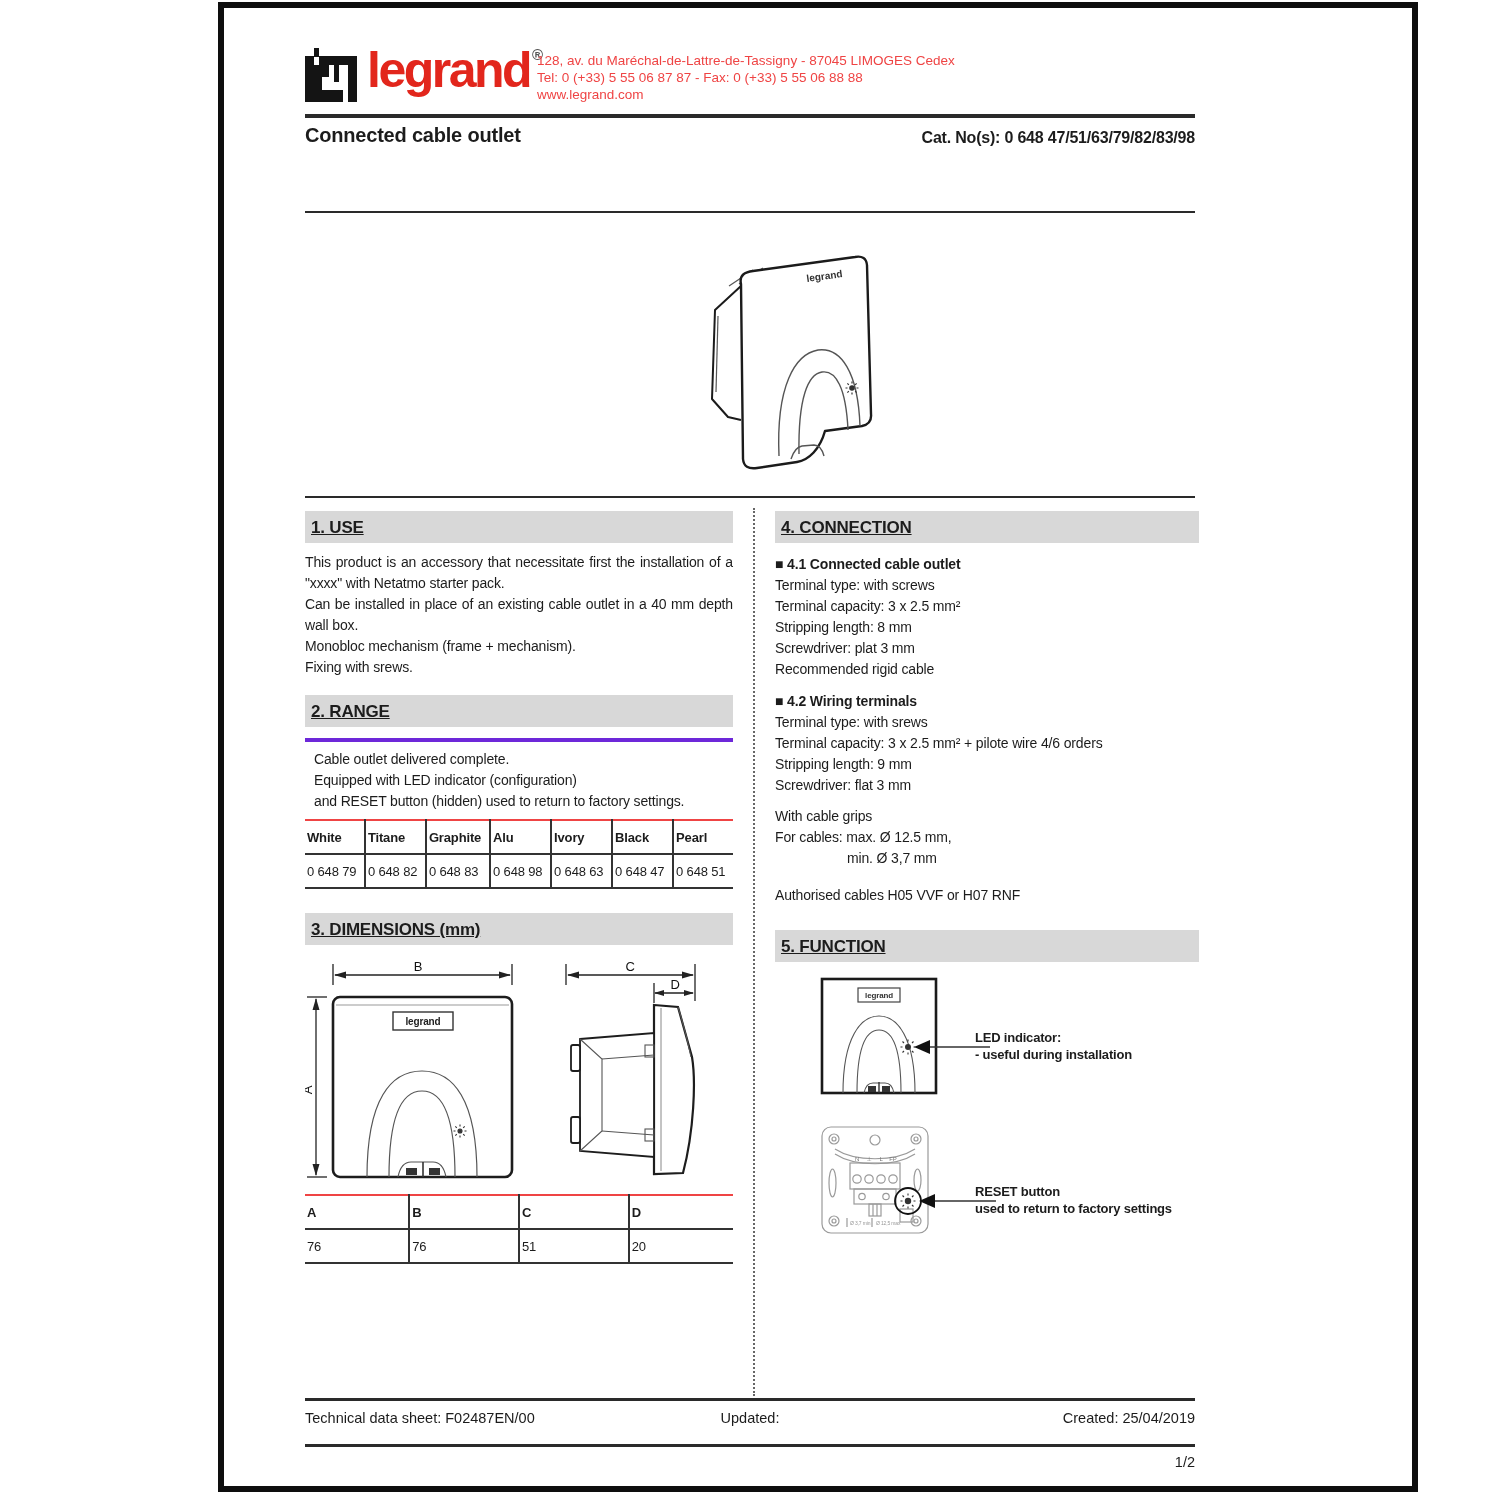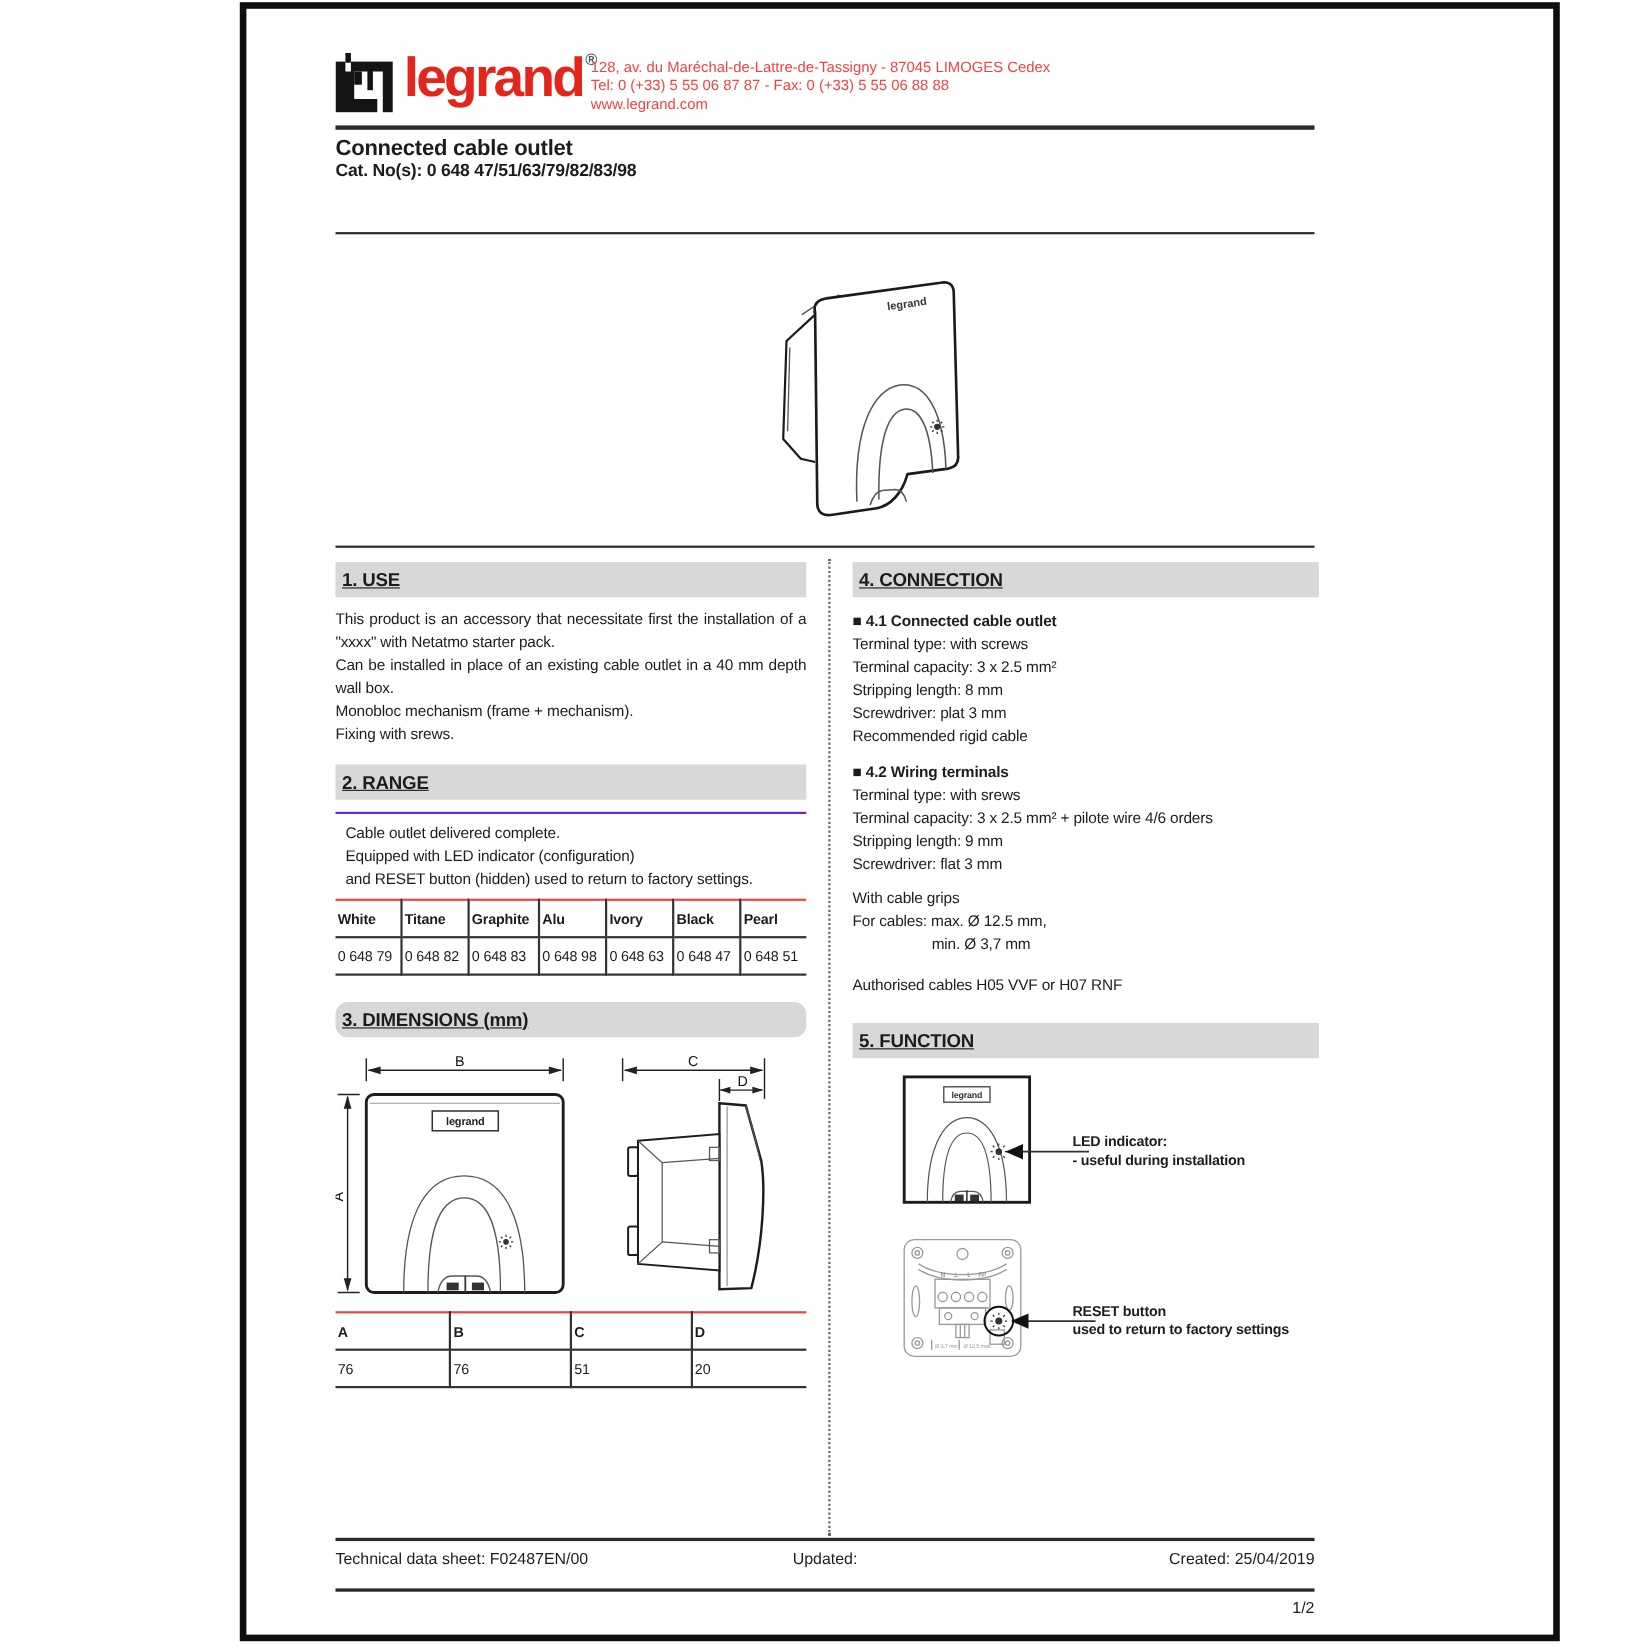--- a/index.html
+++ b/index.html
@@ -7,34 +7,34 @@
   .page{position:absolute;left:218px;top:2px;width:1200px;height:1490px;border:6px solid #0e0e0e;background:#ffffff;box-sizing:border-box;}
   .inner{position:absolute;left:0;top:0;width:1058px;height:1478px;}
   .abs{position:absolute;}
 
   
   .logo-wrap{position:absolute;left:81px;top:40px;display:flex;align-items:flex-start;}
   .logo-word{font-size:50px;font-weight:bold;color:#e2261c;letter-spacing:-2.5px;line-height:44px;margin-left:8px;}
   .reg{font-size:15px;color:#555;margin-left:2px;margin-top:-2px;font-weight:bold;}
   .address{position:absolute;left:313px;top:44px;font-size:13.5px;line-height:17px;color:#ef4444;}
   .rule{position:absolute;background:#2a2a2a;left:81px;width:890px;}
-  .title-row{position:absolute;left:81px;top:116px;width:890px;display:flex;justify-content:space-between;align-items:flex-start;flex-direction:column;}
+  .title-row{position:absolute;left:81px;top:116px;width:890px;display:flex;justify-content:space-between;align-items:flex-end;}
   .doc-title{font-size:20px;font-weight:bold;letter-spacing:-0.2px;}
   .cat-no{font-size:16px;font-weight:bold;letter-spacing:-0.2px;}
 
   
   .col{position:absolute;top:503px;font-size:14px;line-height:21px;letter-spacing:-0.15px;}
   .col-left{left:81px;width:428px;}
   .col-right{left:551px;width:424px;}
   .divider{position:absolute;left:529px;top:500px;height:888px;width:0;border-left:2px dotted #666;}
 
   .section-bar{background:#d8d8d8;height:32px;display:flex;align-items:center;padding-left:6px;font-size:17px;font-weight:bold;letter-spacing:-0.2px;box-sizing:border-box;text-decoration:underline;}
   .use-text{margin-top:9px;text-align:justify;}
   .mt19{margin-top:17px;}
-  .range-block{margin-top:11px;border-top:2px solid #6d28d9;padding:7px 0 0 9px;}
+  .range-block{margin-top:11px;border-top:4px solid #6d28d9;padding:7px 0 0 9px;}
 
   table.dsheet{width:100%;border-collapse:collapse;margin-top:7px;}
   table.dsheet th,table.dsheet td{border-top:2px solid #ef4444;border-bottom:2px solid #333;text-align:left;font-size:13px;height:32px;padding:0 2px;}
   table.dsheet th{font-weight:bold;}
   table.dsheet th:not(:last-child),table.dsheet td:not(:last-child){border-right:2px solid #333;}
 
   .drawings{display:flex;gap:38px;margin-top:14px;align-items:flex-start;}
   .dims-table{margin-top:12px;}
 
   .sub-title{font-weight:bold;margin-top:11px;}
@@ -145,21 +145,21 @@
         <td>0 648 82</td>
         <td>0 648 83</td>
         <td>0 648 98</td>
         <td>0 648 63</td>
         <td>0 648 47</td>
         <td>0 648 51</td>
       </tr>
     </tbody>
         </table>
 
-    <div class="section-bar" style="margin-top:24px;border-radius:11px;">3. DIMENSIONS (mm)</div>
+    <div class="section-bar" style="margin-top:24px;">3. DIMENSIONS (mm)</div>
 
     <div class="drawings">
 
       <svg width="215" height="228" viewBox="0 0 215 228">
         <g stroke="#222" stroke-width="1.3" fill="none">
 
           <line x1="28" y1="5" x2="28" y2="26"></line>
               <line x1="207" y1="5" x2="207" y2="26"></line>
           <line x1="30" y1="16" x2="205" y2="16"></line>
           <polygon points="29,16 41,12.5 41,19.5" fill="#222" stroke="none"></polygon>

